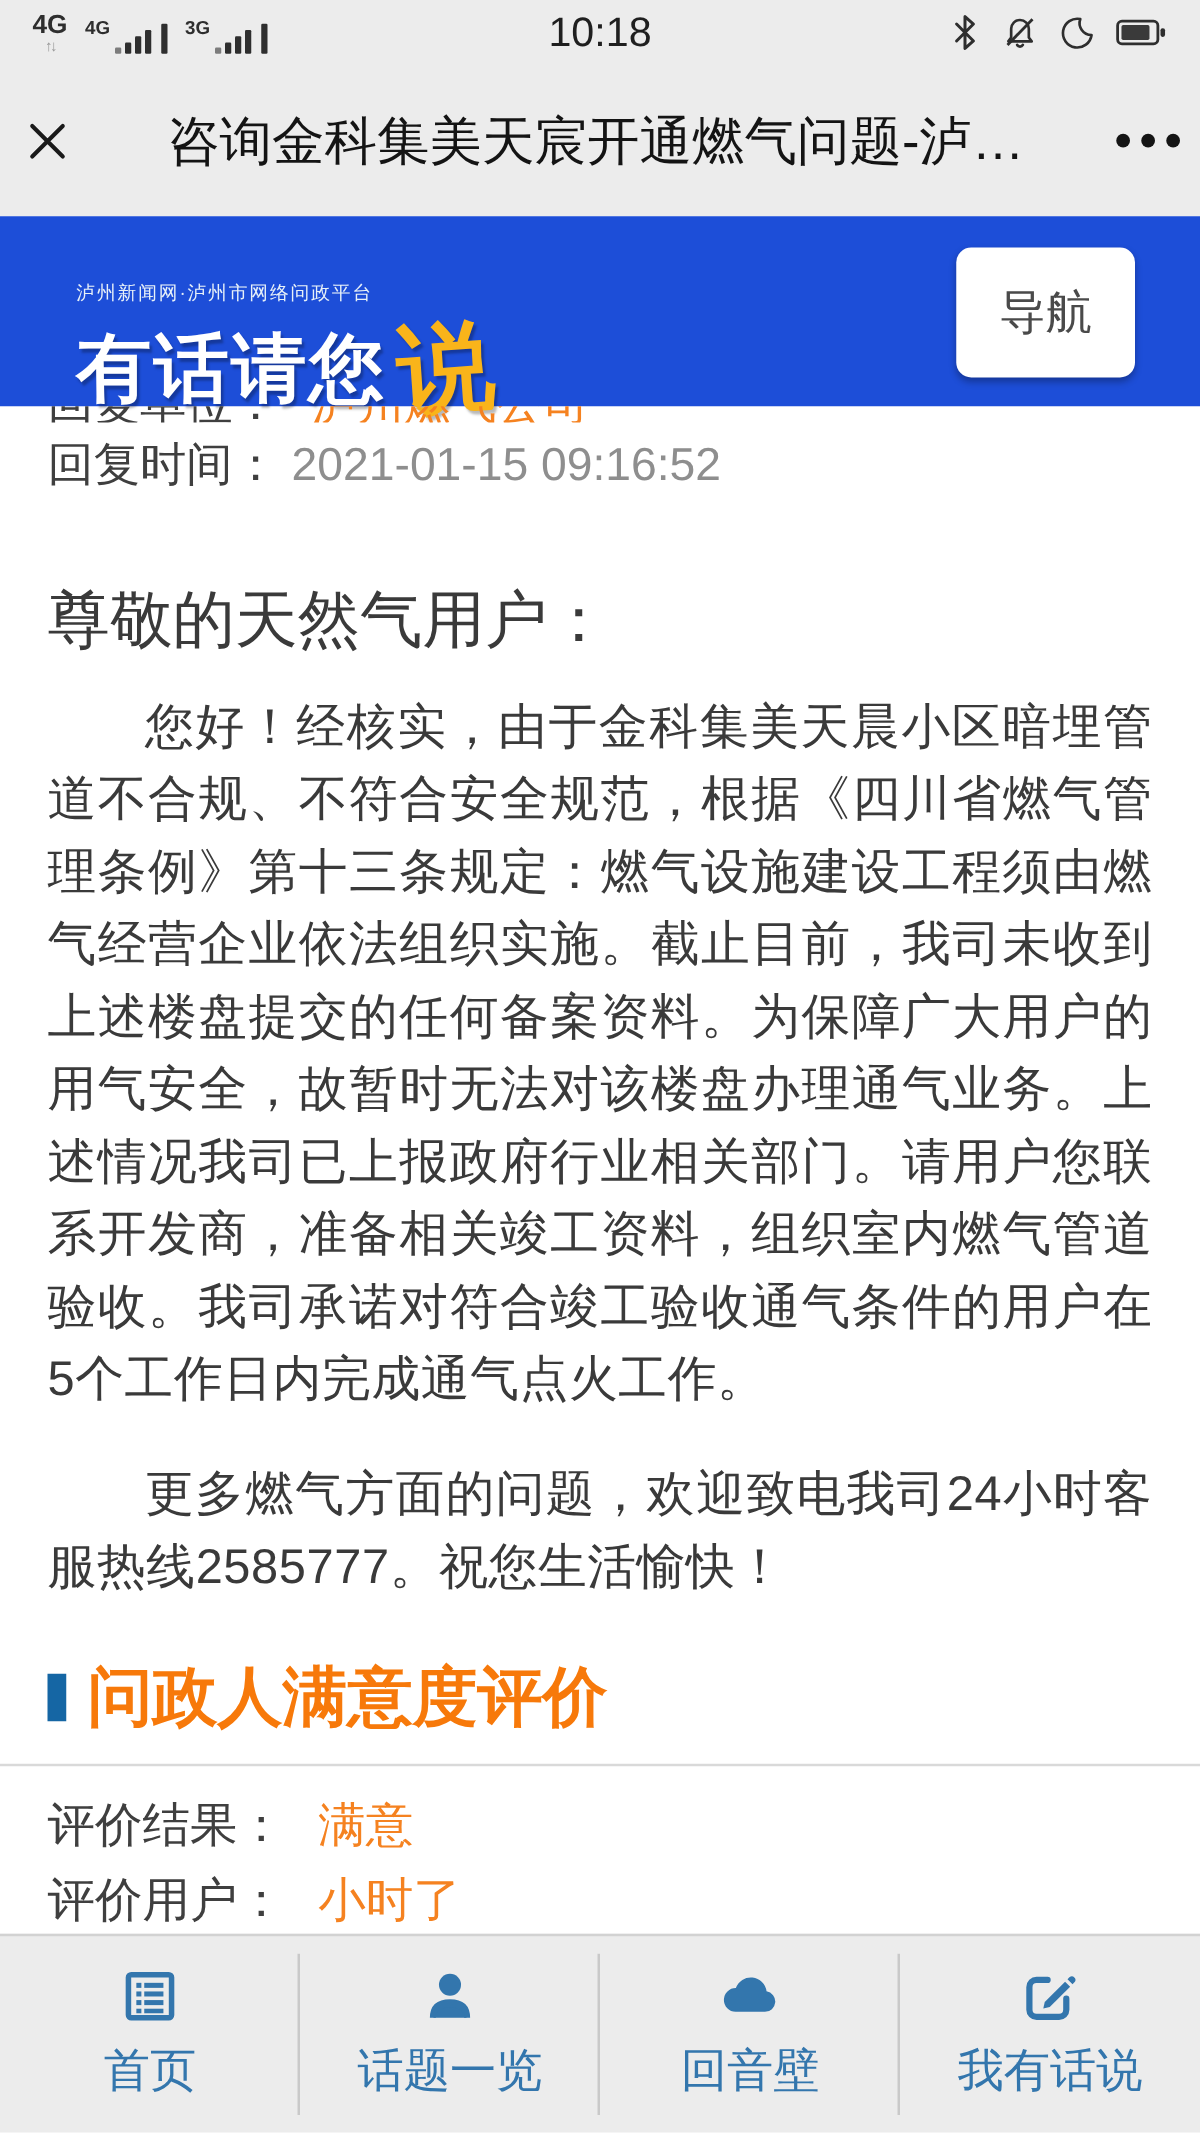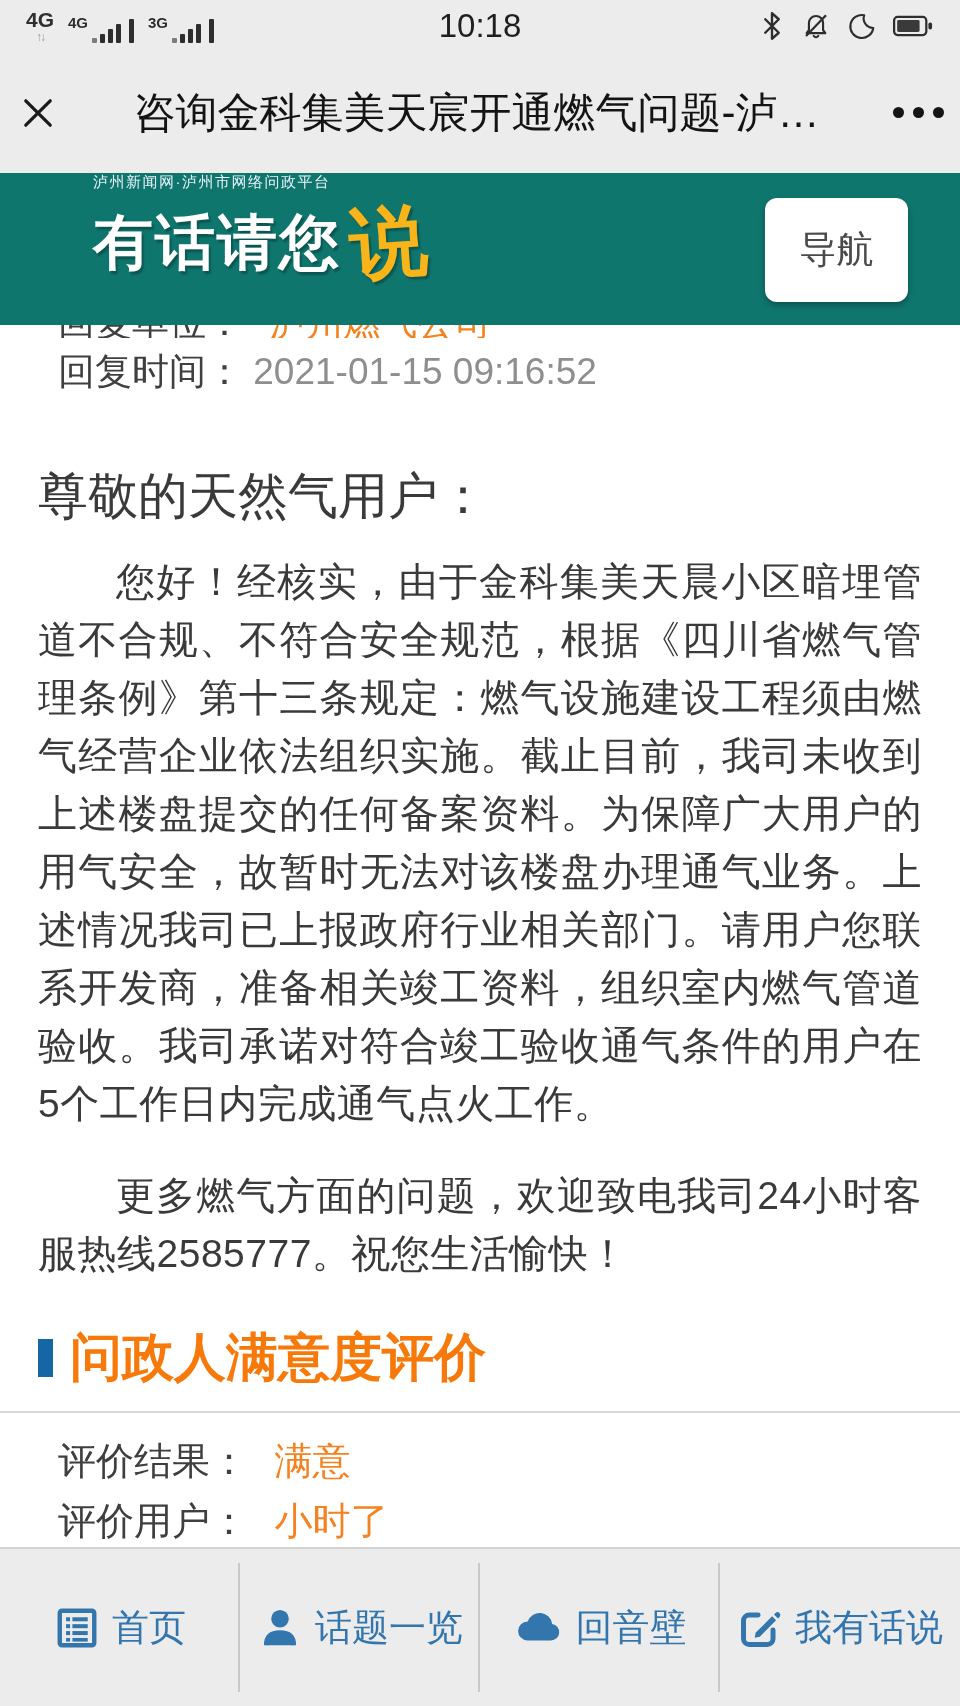--- a/index.html
+++ b/index.html
@@ -40,42 +40,42 @@
   .close-btn { width:44px; height:44px; display:flex; align-items:center; justify-content:center; }
   .page-title {
     flex:1; font-size:42px; font-weight:500; color:#141414;
     white-space:nowrap; overflow:hidden; text-align:center;
   }
   .menu-btn { display:flex; gap:9px; align-items:center; padding:6px 0; }
   .menu-dot { width:11px; height:11px; border-radius:50%; background:#141414; }
 
   
   .banner {
-    height:152px; background:#0f766e; position:relative;
-    display:flex; align-items:flex-start; padding-left:93px;
+    height:152px; background:#1d4ed8; position:relative;
+    display:flex; align-items:flex-end; padding-left:61px;
   }
   .logo { display:flex; flex-direction:column; }
   .logo-tagline { font-size:15px; color:#e8f1f8; letter-spacing:1.5px; margin-bottom:3px; }
   .logo-row { display:flex; align-items:flex-end; line-height:1; }
   .logo-main { font-size:60px; font-weight:bold; color:#ffffff; letter-spacing:2px;
                text-shadow:2px 3px 2px rgba(0,0,0,0.28); }
   .logo-accent { font-size:78px; font-weight:bold; color:#f9b41a; margin-left:8px;
                  transform:rotate(-4deg) translateY(8px); text-shadow:2px 3px 2px rgba(0,0,0,0.28); }
   .nav-button {
     position:absolute; right:52px; top:25px; width:143px; height:104px;
     background:#ffffff; border-radius:12px; box-shadow:0 3px 6px rgba(0,0,0,0.3);
     display:flex; align-items:center; justify-content:center;
     font-size:37px; color:#4a4a4a; border:none; cursor:pointer;
   }
 
   
   .content { padding:0 38px; background:#ffffff; }
   .cut-line { height:13px; overflow:hidden; position:relative; }
   .cut-line .inner { display:block; margin-top:-27px; font-size:37px; white-space:nowrap; }
-  .lbl { color:#3f3f3f;margin-left:20px; }
+  .lbl { color:#3f3f3f; }
   .val-gray { color:#8e8e8e; }
   .val-orange { color:#f58220;margin-left:16px; }
   .reply-time { margin-top:8px; font-size:37px; line-height:52px; }
 
   .salutation { margin-top:69px; font-size:50px; color:#3a3a3a; line-height:58px; }
   .para {
     margin-top:28px; font-size:39px; color:#3a3a3a; line-height:58px;
     text-indent:2em; text-align:justify; letter-spacing:0.5px;
   }
   .para.second { margin-top:34px; }
@@ -88,21 +88,21 @@
 
   .eval-rows { padding-top:18px; }
   .eval-row { font-size:38px; line-height:60px; }
 
   
   .bottom-nav {
     position:absolute; left:0; right:0; bottom:0; height:159px;
     background:#ececec; border-top:2px solid #d2d2d2; display:flex;
   }
   .nav-item {
-    flex:1; display:flex; flex-direction:row; align-items:center;
+    flex:1; display:flex; flex-direction:column; align-items:center;
     justify-content:center; gap:12px; position:relative; cursor:pointer;
   }
   .nav-item:not(:last-child)::after {
     content:""; position:absolute; right:0; top:14px; bottom:14px;
     width:2px; background:#c9c9c9;
   }
   .nav-label { font-size:37px; color:#3376ad; }
   .nav-icon { display:block; }
 </style>
 </head>

